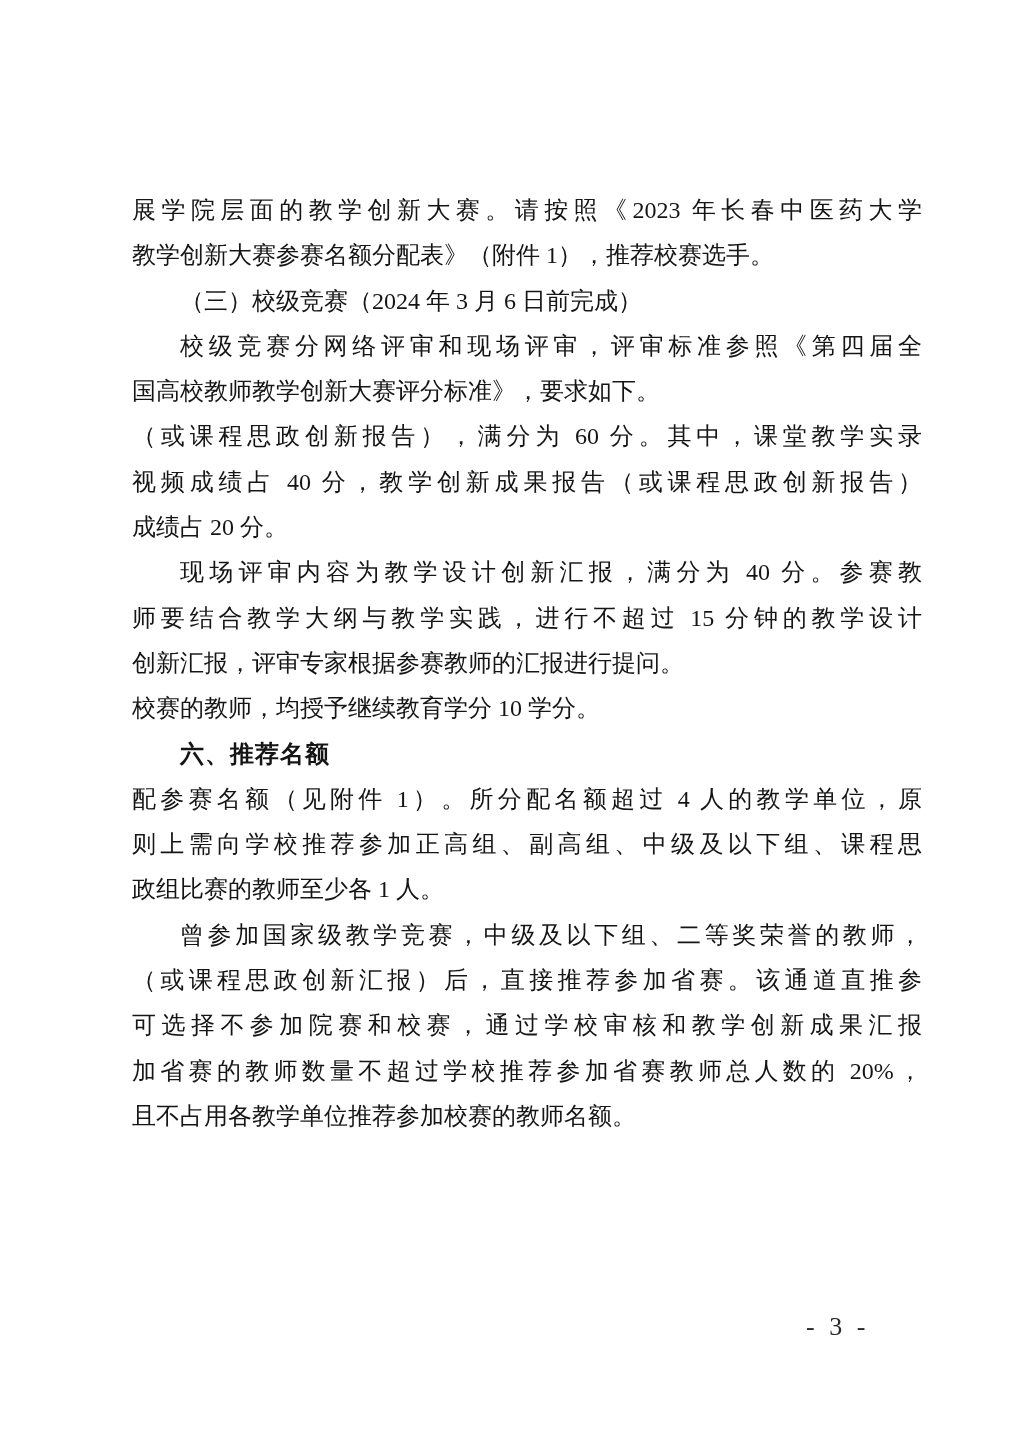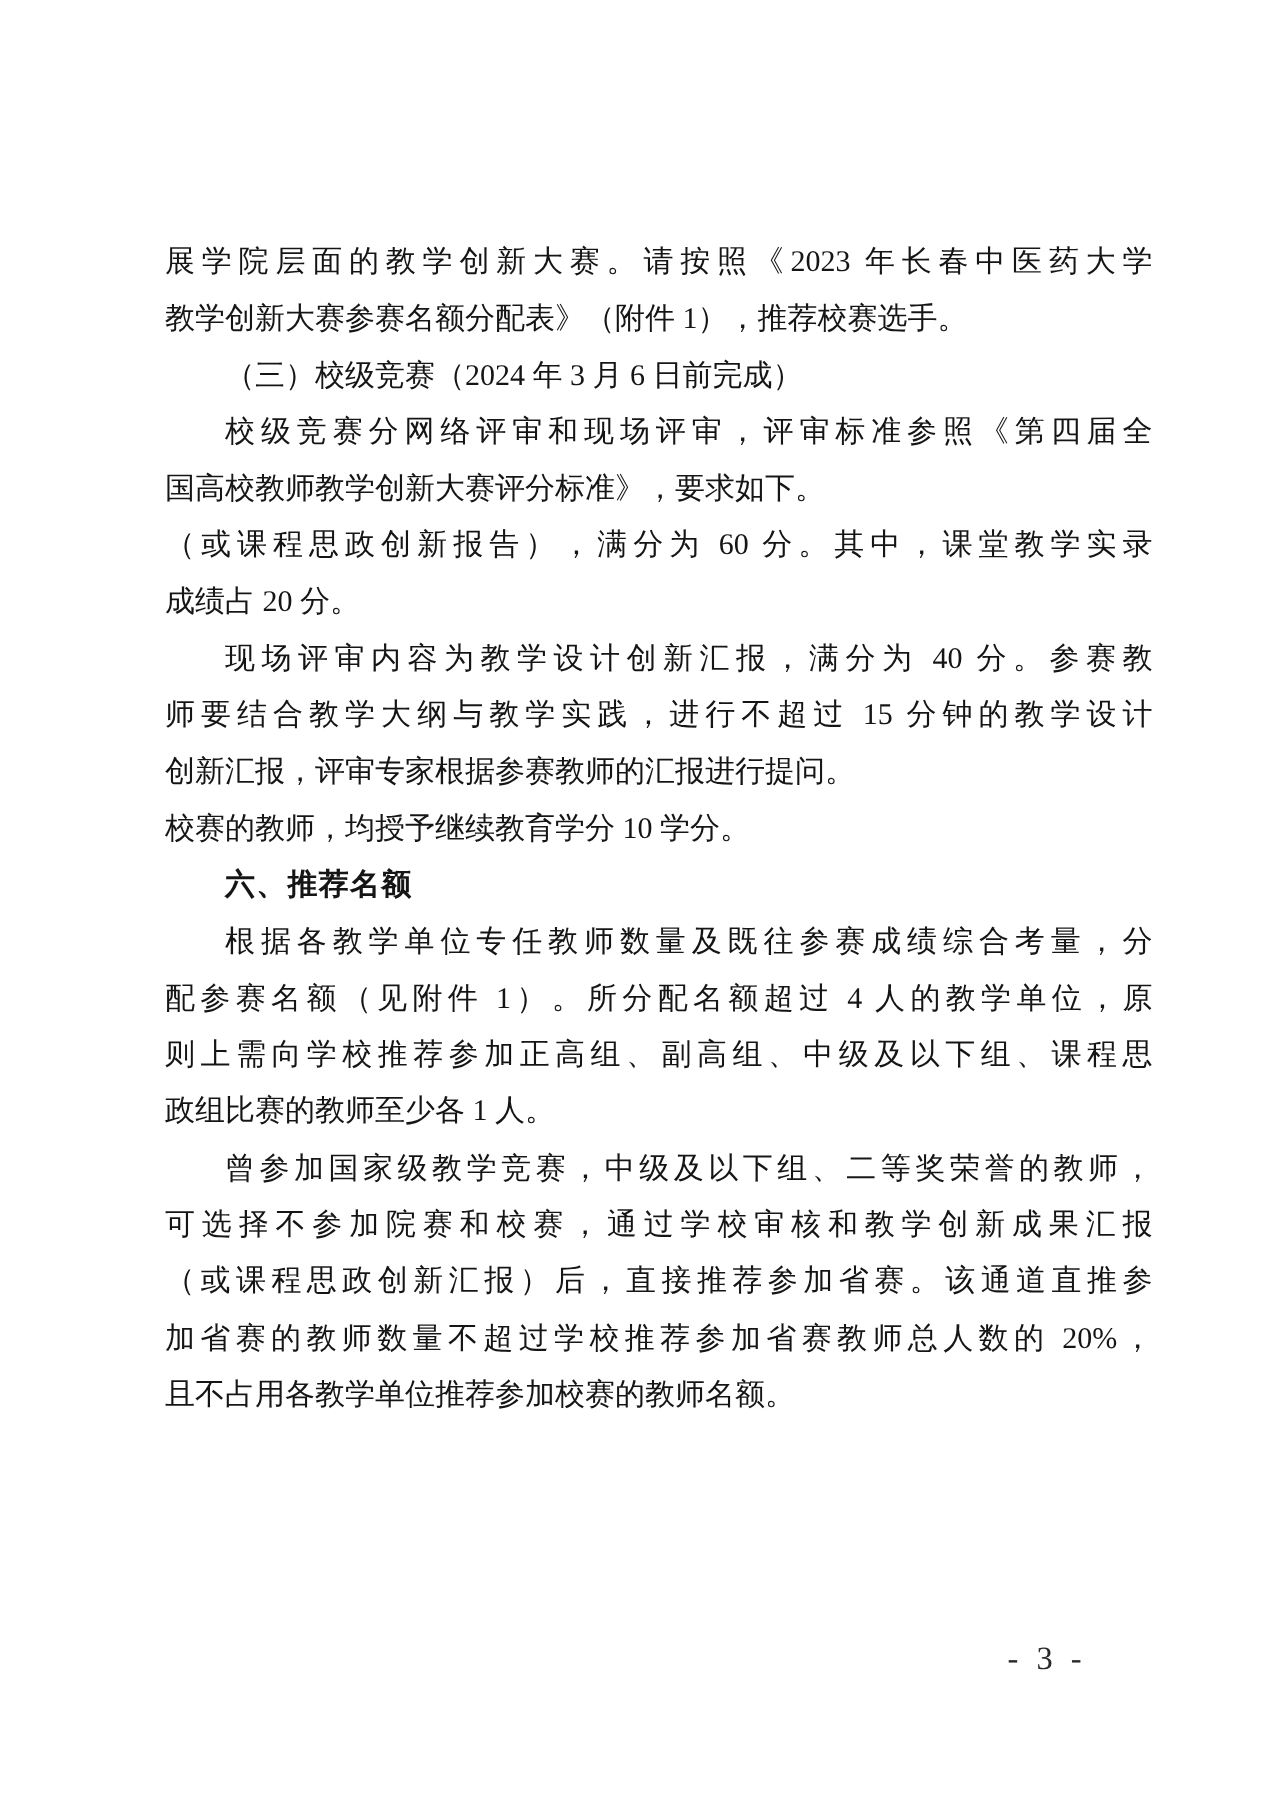--- a/index.html
+++ b/index.html
@@ -64,41 +64,41 @@
     </p>
     <p class="para sub-heading indent">
       <span class="line first last">（三）校级竞赛（2024 年 3 月 6 日前完成）</span>
     </p>
     <p class="para body indent">
       <span class="line first">校级竞赛分网络评审和现场评审，评审标准参照《第四届全</span>
       <span class="line last">国高校教师教学创新大赛评分标准》，要求如下。</span>
     </p>
     <p class="para body indent">
       <span class="line">（或课程思政创新报告），满分为 60 分。其中，课堂教学实录</span>
+      <span class="line">视频成绩占 40 分，教学创新成果报告（或课程思政创新报告）</span>
       <span class="line last">成绩占 20 分。</span>
     </p>
     <p class="para body indent">
       <span class="line first">现场评审内容为教学设计创新汇报，满分为 40 分。参赛教</span>
       <span class="line">师要结合教学大纲与教学实践，进行不超过 15 分钟的教学设计</span>
       <span class="line last">创新汇报，评审专家根据参赛教师的汇报进行提问。</span>
     </p>
     <p class="para body indent">
       <span class="line last">校赛的教师，均授予继续教育学分 10 学分。</span>
     </p>
     <p class="para section-heading indent">
       <span class="line first last">六、推荐名额</span>
     </p>
     <p class="para body indent">
-      <span class="line first">根据各教学单位专任教师数量及既往参赛成绩综合考量，分</span>
       <span class="line">配参赛名额（见附件 1）。所分配名额超过 4 人的教学单位，原</span>
       <span class="line">则上需向学校推荐参加正高组、副高组、中级及以下组、课程思</span>
       <span class="line last">政组比赛的教师至少各 1 人。</span>
     </p>
     <p class="para body indent">
       <span class="line first">曾参加国家级教学竞赛，中级及以下组、二等奖荣誉的教师，</span>
+      <span class="line">（或课程思政创新汇报）后，直接推荐参加省赛。该通道直推参</span>
       <span class="line">可选择不参加院赛和校赛，通过学校审核和教学创新成果汇报</span>
-      <span class="line">（或课程思政创新汇报）后，直接推荐参加省赛。该通道直推参</span>
       <span class="line">加省赛的教师数量不超过学校推荐参加省赛教师总人数的 20%，</span>
       <span class="line last">且不占用各教学单位推荐参加校赛的教师名额。</span>
     </p>
   </div>
 
 <div class="page-number">- 3 -</div>
 
 </body></html>

